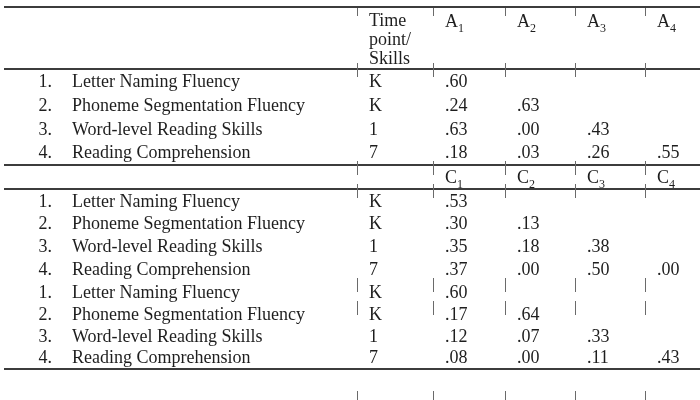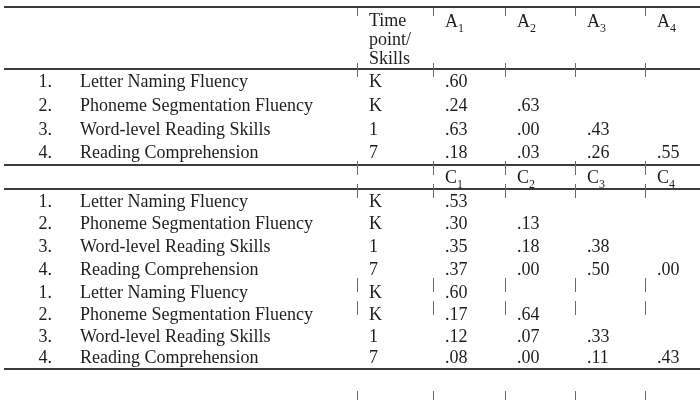--- a/index.html
+++ b/index.html
@@ -17,21 +17,21 @@
   tr.hdr-main{height:61px;}
   tr.hdr-main td{border-bottom:2px solid #3c3c3c;vertical-align:top;padding-top:3px;}
   tr.hdr-sub{height:21px;margin-left:26px;}
   tr.hdr-sub td{border-top:2px solid #3c3c3c;border-bottom:2px solid #3c3c3c;vertical-align:top;padding-top:1px;}
   tr.r24{height:24px;}
   tr.r23{height:23px;}
   tr.r22{height:22px;}
   td.c0{padding-left:20px;}
   td.cv{padding-left:8px;}
   .num{display:inline-block;width:28px;text-align:right;}
-  .lbl{margin-left:28px;}
+  .lbl{margin-left:20px;}
   .tp div{line-height:19px;}
   sub{font-size:12px;line-height:0;}
   .tick{position:absolute;width:1px;background:#6a6a6a;}
 </style>
 </head>
 <body>
 
 <div class="page">
   <table class="tbl">
     <colgroup>

